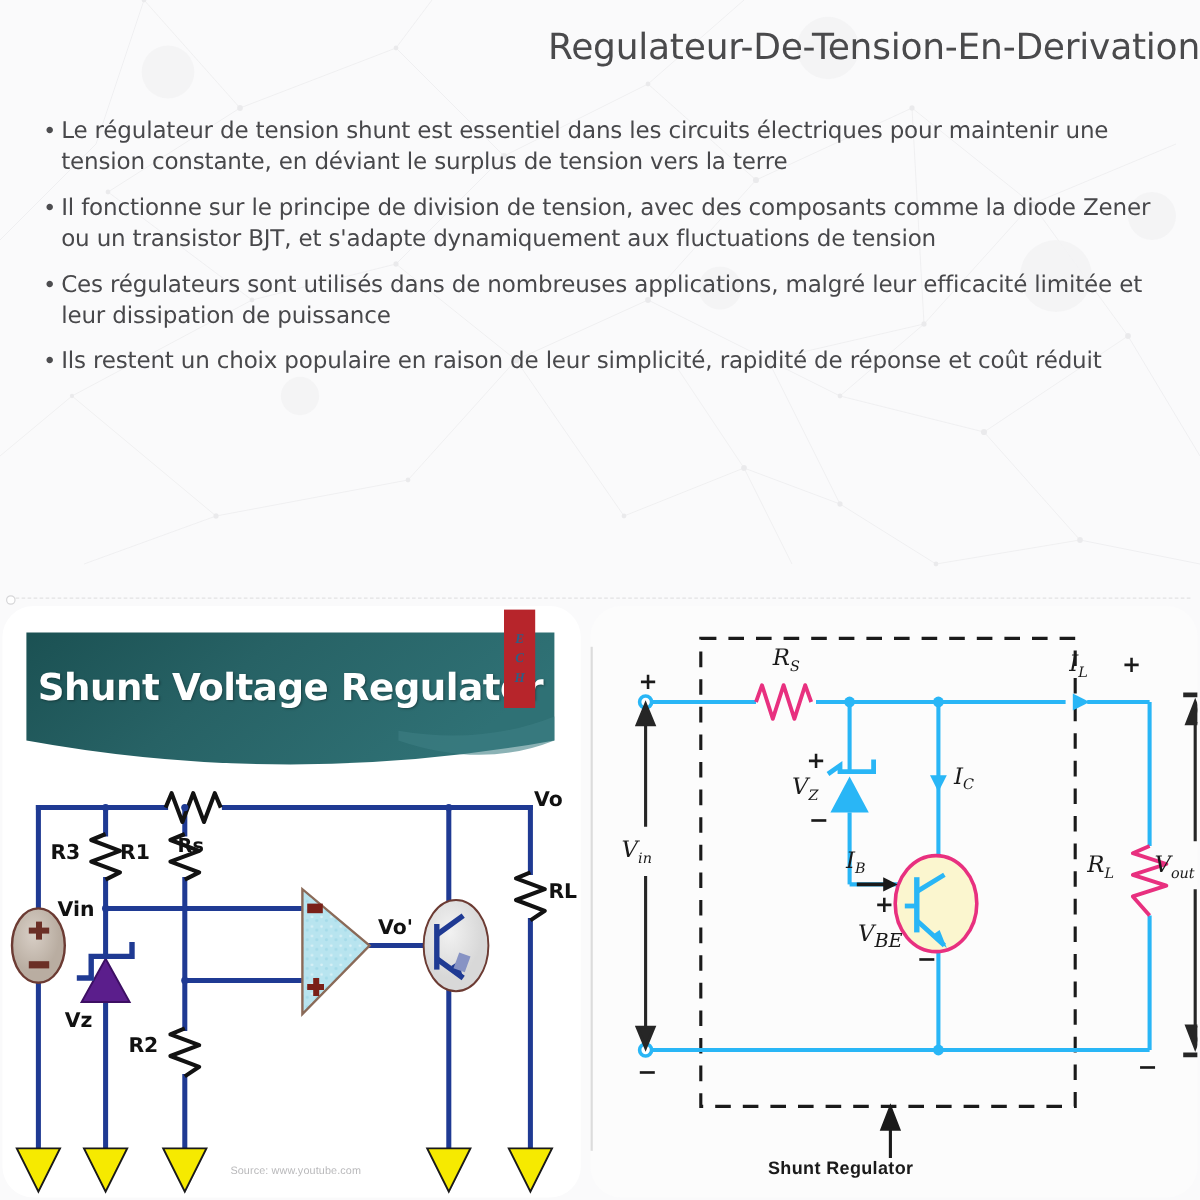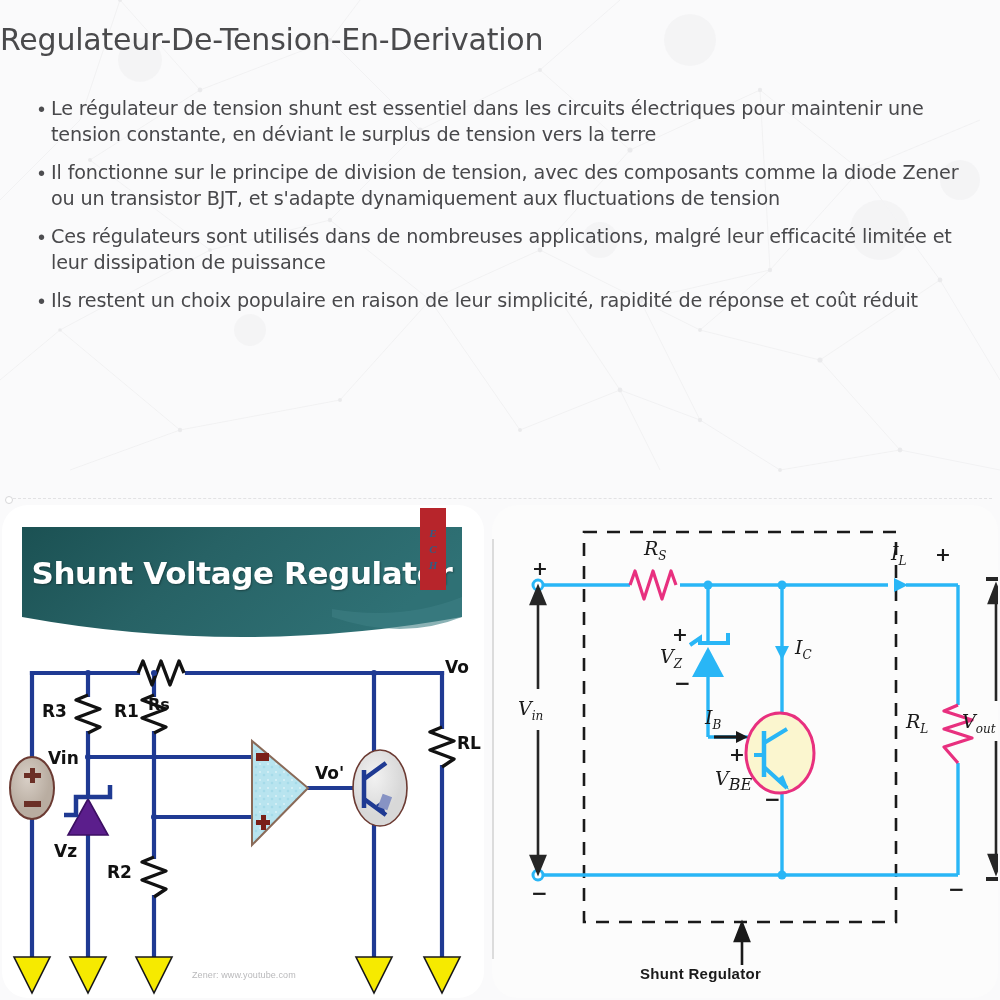--- a/index.html
+++ b/index.html
@@ -19,21 +19,21 @@
   #bgnet {
     position: absolute; inset: 0;
     width: 1000px; height: 1000px;
     opacity: .5;
     pointer-events: none;
   }
   
   #title {
     position: absolute;
     top: 22px; left: 0; width: 1000px;
-    text-align: left;
+    text-align: right;
     font-size: 30px;
     letter-spacing: -0.2px;
     color: #4a4a4c;
     font-weight: 400;
     font-family: "DejaVu Sans", sans-serif;
   }
   
   #bullets {
     position: absolute;
     top: 96px; left: 38px; width: 930px;
@@ -342,30 +342,30 @@
 
     <div id="ech-badge">
       <span>E</span>
       <span>C</span>
       <span>H</span>
     </div>
 
     <div style="position:absolute;inset:0;pointer-events:none;font-family:'DejaVu Sans',sans-serif;font-weight:bold;color:#111;">
       <div style="position:absolute;left:146px;top:190px;font-size:16px;">Rs</div>
       <div style="position:absolute;left:40px;top:196px;font-size:17px;">R3</div>
-      <div style="position:absolute;left:112px;top:196px;font-size:17px;">R1</div>
+      <div style="position:absolute;left:98px;top:196px;font-size:17px;">R1</div>
       <div style="position:absolute;left:105px;top:357px;font-size:17px;">R2</div>
       <div style="position:absolute;left:455px;top:228px;font-size:17px;">RL</div>
       <div style="position:absolute;left:46px;top:243px;font-size:17px;">Vin</div>
       <div style="position:absolute;left:52px;top:336px;font-size:17px;">Vz</div>
       <div style="position:absolute;left:443px;top:152px;font-size:17px;">Vo</div>
       <div style="position:absolute;left:313px;top:258px;font-size:17px;">Vo'</div>
     </div>
 
-    <div class="srctext" id="src-left">Zener: www.youtube.com</div>
+    <div class="srctext" id="src-left">Source: www.youtube.com</div>
   </div>
 
   <div class="card" id="card-right">
     <svg viewBox="0 0 506 493">
 
       <rect x="92" y="27" width="312" height="390" fill="none" stroke="#1a1a1a" stroke-width="2.6" stroke-dasharray="13 10"></rect>
 
       <g stroke="#29b6f6" stroke-width="3.4" fill="none" stroke-linecap="butt">
         <path d="M46 80 H138"></path>
         <path d="M188 80 H396"></path>

